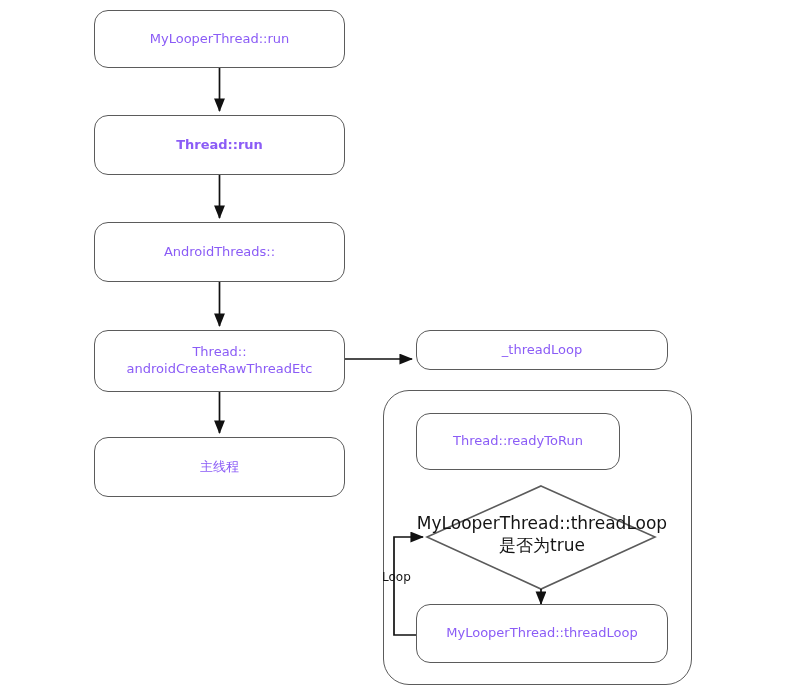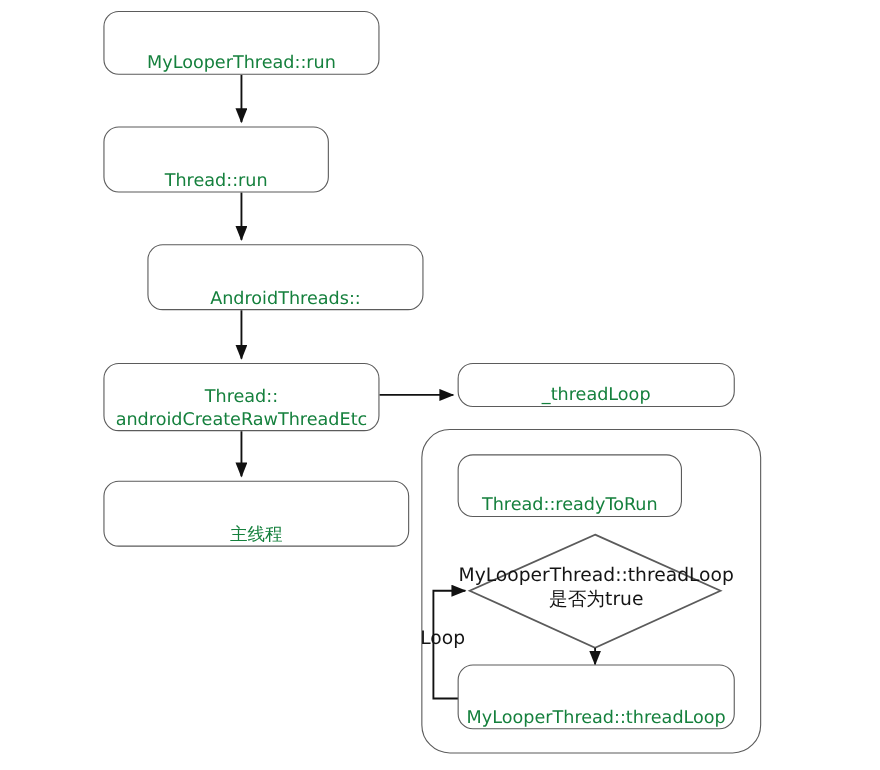--- a/index.html
+++ b/index.html
@@ -30,26 +30,26 @@
     width: 800px;
     height: 700px;
   }
   .node {
     position: absolute;
     box-sizing: border-box;
     border: 1.6px solid #5b5b5b;
     border-radius: 14px;
     background: #ffffff;
     display: flex;
-    align-items: flex-end;
+    align-items: center;
     justify-content: center;
     text-align: center;
     line-height: 1.28;
-    font-size: 16px;
-    color: #15803d;
+    font-size: 13px;
+    color: #8b5cf6;
     white-space: nowrap;
     z-index: 3;
   }
   .node.two-line {
     white-space: normal;
   }
   .node .label {
     display: block;
     width: 100%;
   }
@@ -73,21 +73,21 @@
     text-align: center;
     font-size: 17px;
     line-height: 1.3;
     color: #141414;
     white-space: nowrap;
     z-index: 4;
     pointer-events: none;
   }
   .edge-label {
     position: absolute;
-    font-size: 17px;
+    font-size: 12px;
     color: #141414;
     white-space: nowrap;
     z-index: 4;
     background: transparent;
   }
   .hit {
     position: absolute;
     z-index: 5;
   }
 </style>
@@ -118,38 +118,38 @@
 
     <path d="M 420 635 L 394 635 L 394 537 L 423 537" fill="none" stroke="#111111" stroke-width="1.7" marker-end="url(#arrowhead)"></path>
   </svg>
 
   <div class="group-box" style="left:383px; top:390px; width:309px; height:295px;"></div>
 
   <div class="node" style="left:94px; top:10px; width:251px; height:58px;">
     <span class="label">MyLooperThread::run</span>
   </div>
 
-  <div class="node" style="left:94px; top:115px; width:205px; height:60px;">
+  <div class="node" style="left:94px; top:115px; width:251px; height:60px;font-weight:bold;">
     <span class="label">Thread::run</span>
   </div>
 
-  <div class="node two-line" style="left:94px; top:222px; width:251px; height:60px;margin-left:40px;">
+  <div class="node two-line" style="left:94px; top:222px; width:251px; height:60px;">
     <span class="label">
       <span>AndroidThreads::</span><br>
     </span>
   </div>
 
   <div class="node two-line overflow" style="left:94px; top:330px; width:251px; height:62px;">
     <span class="label" style="width:100%; white-space:normal; text-align:center;">
       <span>Thread::</span><br>
       <span style="display:inline-block; white-space:nowrap; transform:translateX(0);">androidCreateRawThreadEtc</span>
     </span>
   </div>
 
-  <div class="node" style="left:94px; top:437px; width:278px; height:60px;">
+  <div class="node" style="left:94px; top:437px; width:251px; height:60px;">
     <span class="label">主线程</span>
   </div>
 
   <div class="node" style="left:416px; top:330px; width:252px; height:40px;">
     <span class="label">_threadLoop</span>
   </div>
 
   <div class="node" style="left:416px; top:413px; width:204px; height:57px;">
     <span class="label">Thread::readyToRun</span>
   </div>

